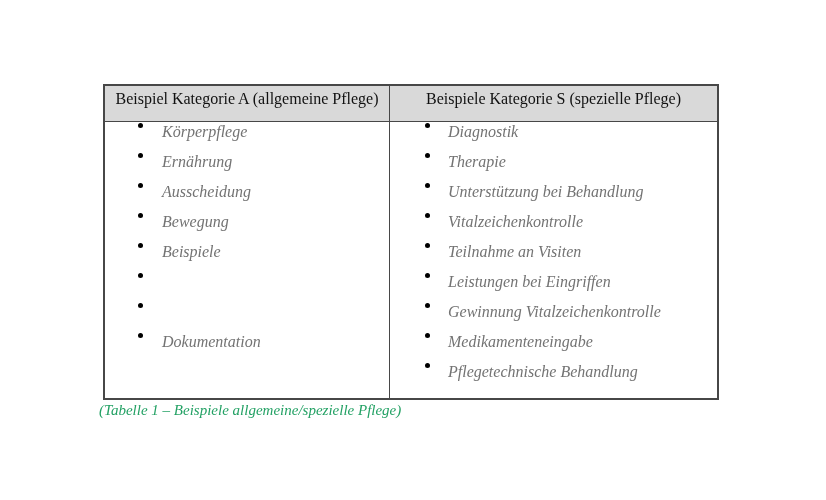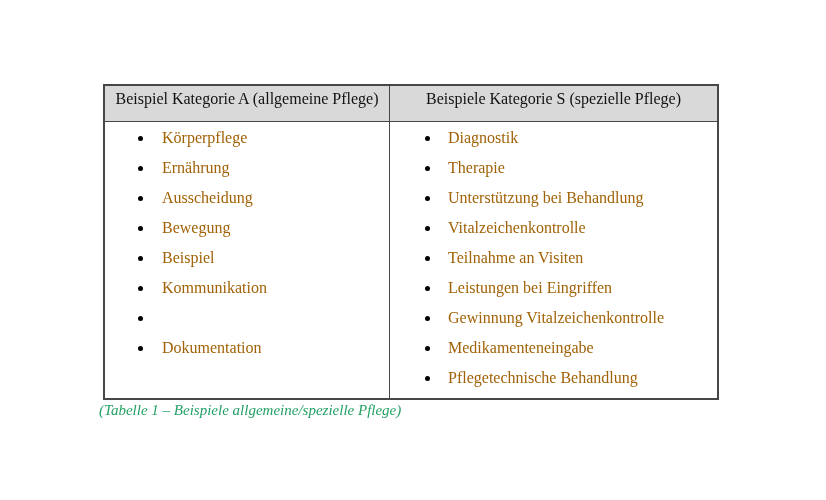--- a/index.html
+++ b/index.html
@@ -65,24 +65,25 @@
   }
   ul.col.col-a {
     width: 285px;
     border-right: 1.5px solid #474747;
     flex: 0 0 auto;
   }
   ul.col.col-s { flex: 1 1 auto; }
   li.item {
     height: 30px;
     display: flex;
-    align-items: center;
+    align-items: flex-start;
     font-size: 16px;
-    color: #a16207;
+    color: #737373;
     white-space: nowrap;
+    font-style: italic;
   }
   .col-a li.item { padding-left: 33px; }
   .col-s li.item { padding-left: 35px; }
   .bullet {
     width: 5px;
     height: 5px;
     border-radius: 50%;
     background: #000000;
     flex: 0 0 auto;
   }
@@ -128,25 +129,24 @@
         <li class="item">
             <span class="bullet"></span>
             <span class="item-label">Ausscheidung</span>
           </li>
         <li class="item">
             <span class="bullet"></span>
             <span class="item-label">Bewegung</span>
           </li>
         <li class="item">
             <span class="bullet"></span>
-            <span class="item-label">Beispiel</span>
+            <span class="item-label">Beispiele</span>
           </li>
         <li class="item">
             <span class="bullet"></span>
-            <span class="item-label">Kommunikation</span>
           </li>
         <li class="item">
             <span class="bullet"></span>
           </li>
         <li class="item">
             <span class="bullet"></span>
             <span class="item-label">Dokumentation</span>
           </li>
       </ul>
 

